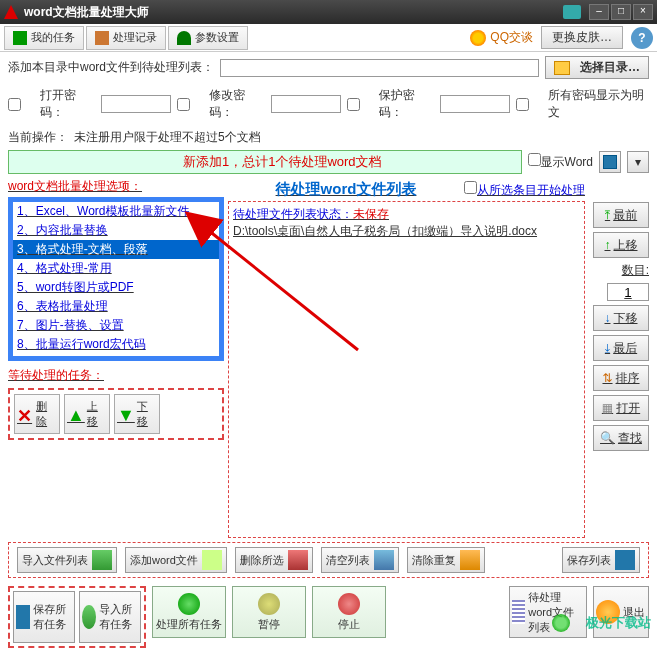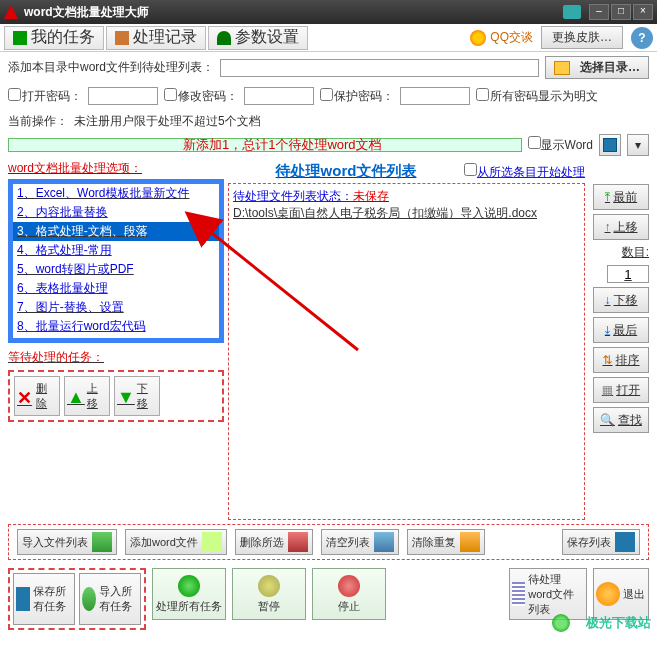--- a/index.html
+++ b/index.html
@@ -4,33 +4,33 @@
 <style>
 * { box-sizing: border-box; margin: 0; padding: 0; font-family: "Microsoft YaHei", SimSun, sans-serif; }
 body { width: 657px; height: 652px; background: #fff; font-size: 12px; color: #333; position: relative; overflow: hidden; }
 .titlebar { height: 24px; background: linear-gradient(#4a4a4a,#2a2a2a); color: #fff; display: flex; align-items: center; padding: 0 4px; }
 .titlebar .logo { width: 14px; height: 14px; background: #d00; margin-right: 6px; clip-path: polygon(50% 0,100% 100%,0 100%); }
 .titlebar .title { font-weight: bold; font-size: 12px; flex: 1; }
 .titlebar .wbtns { display: flex; gap: 2px; }
 .titlebar .wbtn { width: 20px; height: 16px; background: #555; border: 1px solid #777; text-align: center; line-height: 12px; font-size: 10px; cursor: pointer; }
 .titlebar .blue { width: 18px; height: 14px; background: #3aa; border-radius: 2px; margin-right: 8px; }
 .tabs { height: 28px; display: flex; align-items: center; padding: 2px 4px; border-bottom: 1px solid #ccc; gap: 2px; }
-.tab { height: 24px; padding: 0 8px; display: flex; align-items: center; gap: 4px; border: 1px solid #bbb; background: linear-gradient(#fafafa,#e8e8e8); cursor: pointer; font-size: 16px; }
+.tab { height: 24px; padding: 0 8px; display: flex; align-items: center; gap: 4px; border: 1px solid #bbb; background: linear-gradient(#fafafa,#e8e8e8); cursor: pointer; font-size: 11px; }
 .tab .ic { width: 14px; height: 14px; }
 .tabs .spacer { flex: 1; }
 .qq { display: flex; align-items: center; gap: 4px; color: #c60; margin-right: 6px; cursor: pointer; }
 .qq .qi { width: 16px; height: 16px; background: radial-gradient(circle,#fc0 40%,#f80 70%); border-radius: 50%; }
 .skin { padding: 2px 10px; border: 1px solid #aaa; background: linear-gradient(#fafafa,#e0e0e0); cursor: pointer; }
 .help { width: 22px; height: 22px; background: #59c; color: #fff; border-radius: 50%; text-align: center; line-height: 22px; font-weight: bold; margin-left: 6px; cursor: pointer; }
 .row { display: flex; align-items: center; padding: 4px 8px; gap: 6px; }
-.row label { display: flex; gap: 1px; }
+.row label { display: flex; align-items: center; gap: 19px; }
 input[type="text"] { border: 1px solid #999; height: 18px; padding: 0 2px; }
 input[type="checkbox"] { width: 13px; height: 13px; }
 .btn { border: 1px solid #999; background: linear-gradient(#fafafa,#e0e0e0); padding: 2px 8px; cursor: pointer; display: inline-flex; align-items: center; gap: 10px; }
-.statusbar { height: 14px; border: 1px solid #6b6; background: #dfe; margin: 2px 8px; display: flex; align-items: center; justify-content: center; color: #d00; font-size: 13px; padding-left: 35px; }
+.statusbar { height: 24px; border: 1px solid #6b6; background: #dfe; margin: 2px 8px; display: flex; align-items: center; justify-content: center; color: #d00; font-size: 13px; padding-left: 35px; }
 .statusrow { display: flex; align-items: center; gap: 6px; padding: 0 8px 4px; }
 .statusrow .statusbar { flex: 1; margin: 0; }
 .savebtn { width: 22px; height: 22px; border: 1px solid #999; background: linear-gradient(#fafafa,#e0e0e0); display: flex; align-items: center; justify-content: center; cursor: pointer; }
 .savebtn .disk { width: 14px; height: 14px; background: #27a; border: 1px solid #058; }
 .main { display: flex; padding: 0 8px; gap: 4px; height: 360px; text-decoration: underline; }
 .left { width: 216px; display: flex; flex-direction: column; }
 .opt-title { color: #d00; font-size: 12px; margin-bottom: 2px; }
 .opt-list { border: 5px solid #3b82f6; height: 164px; overflow: hidden; background: #fff; }
 .opt-item { padding: 1px 4px; color: #00d; cursor: pointer; white-space: nowrap; }
 .opt-item.sel { background: #06c; color: #fff; }

